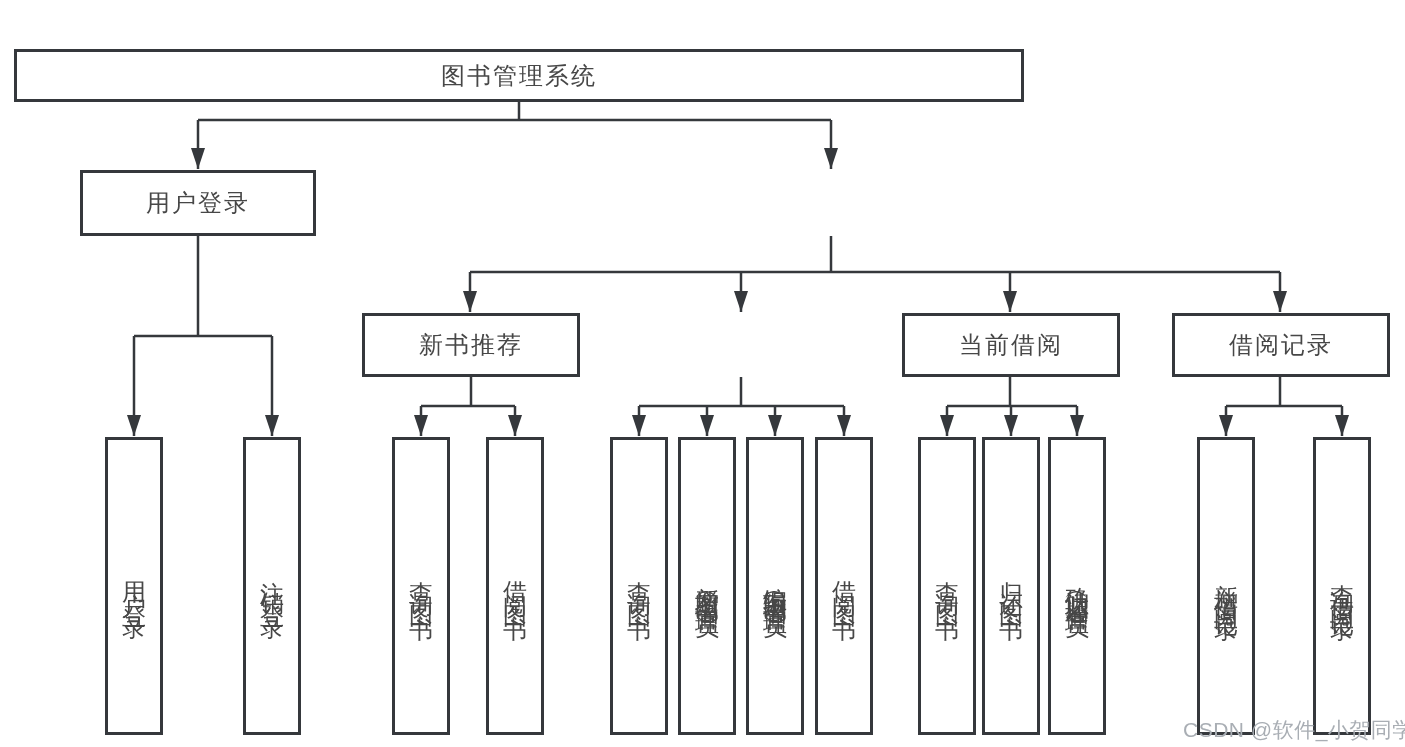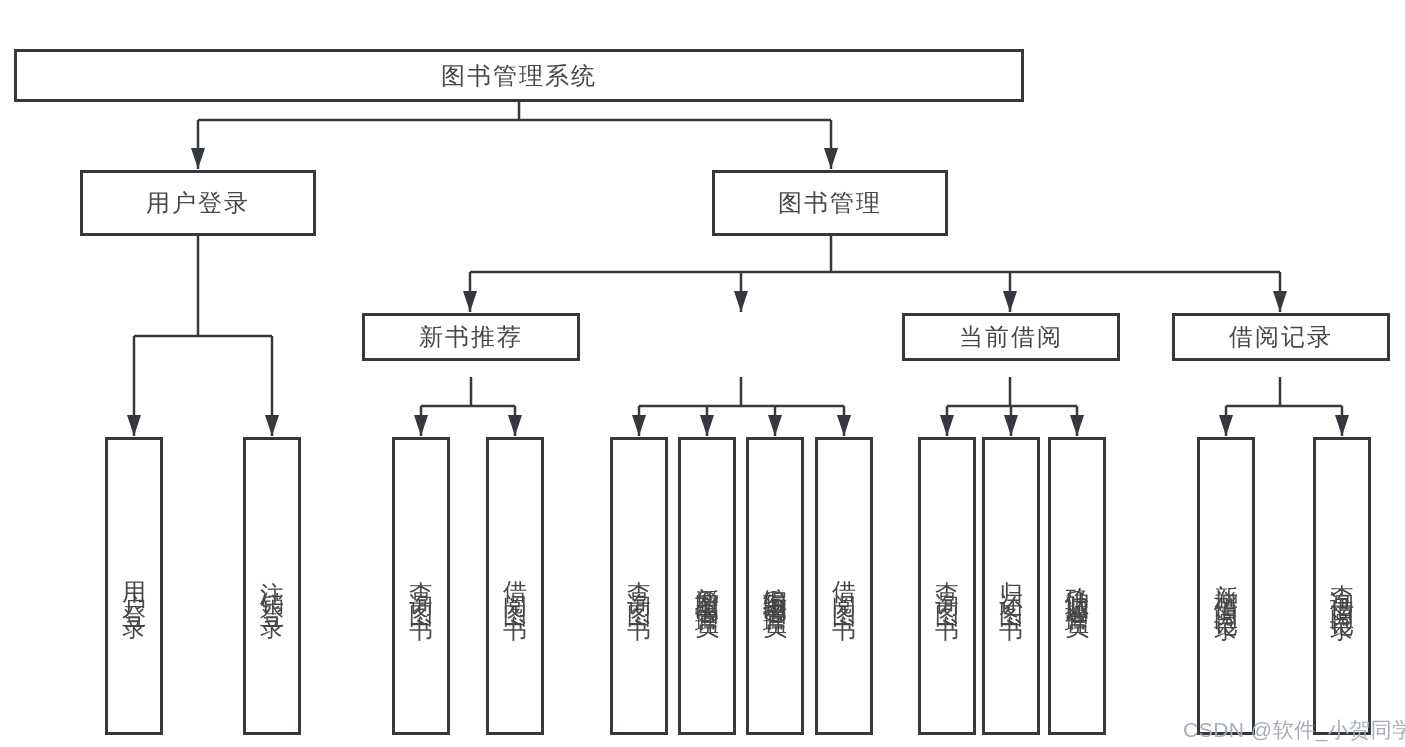--- a/index.html
+++ b/index.html
@@ -35,21 +35,21 @@
     letter-spacing: 2px;
     white-space: nowrap;
   }
   .node .lbl { display: block; }
   
   .n-root   { left: 14px;  top: 14px;  width: 1010px; height: 53px; margin-top: 35px; }
   
   .n-login  { left: 80px;  top: 170px; width: 236px; height: 66px; }
   .n-mgmt   { left: 712px; top: 170px; width: 236px; height: 66px; }
   
-  .n-l3     { top: 313px; width: 218px; height: 48px; }
+  .n-l3     { top: 313px; width: 218px; height: 64px; }
   .n-newbook   { left: 362px;  }
   .n-bookborrow{ left: 633px;  }
   .n-curborrow { left: 902px;  }
   .n-records   { left: 1172px; }
   
   .leaf {
     top: 437px;
     width: 58px;
     height: 298px;
   }
@@ -134,23 +134,20 @@
     </g>
   </svg>
 
   <div class="node n-root">
     <span class="lbl">图书管理系统</span>
   </div>
 
   <div class="node n-login">
     <span class="lbl">用户登录</span>
   </div>
-  <div class="node n-mgmt">
-    <span class="lbl">图书管理</span>
-  </div>
 
   <div class="node n-l3 n-newbook">
     <span class="lbl">新书推荐</span>
   </div>
   <div class="node n-l3 n-curborrow">
     <span class="lbl">当前借阅</span>
   </div>
   <div class="node n-l3 n-records">
     <span class="lbl">借阅记录</span>
   </div>

